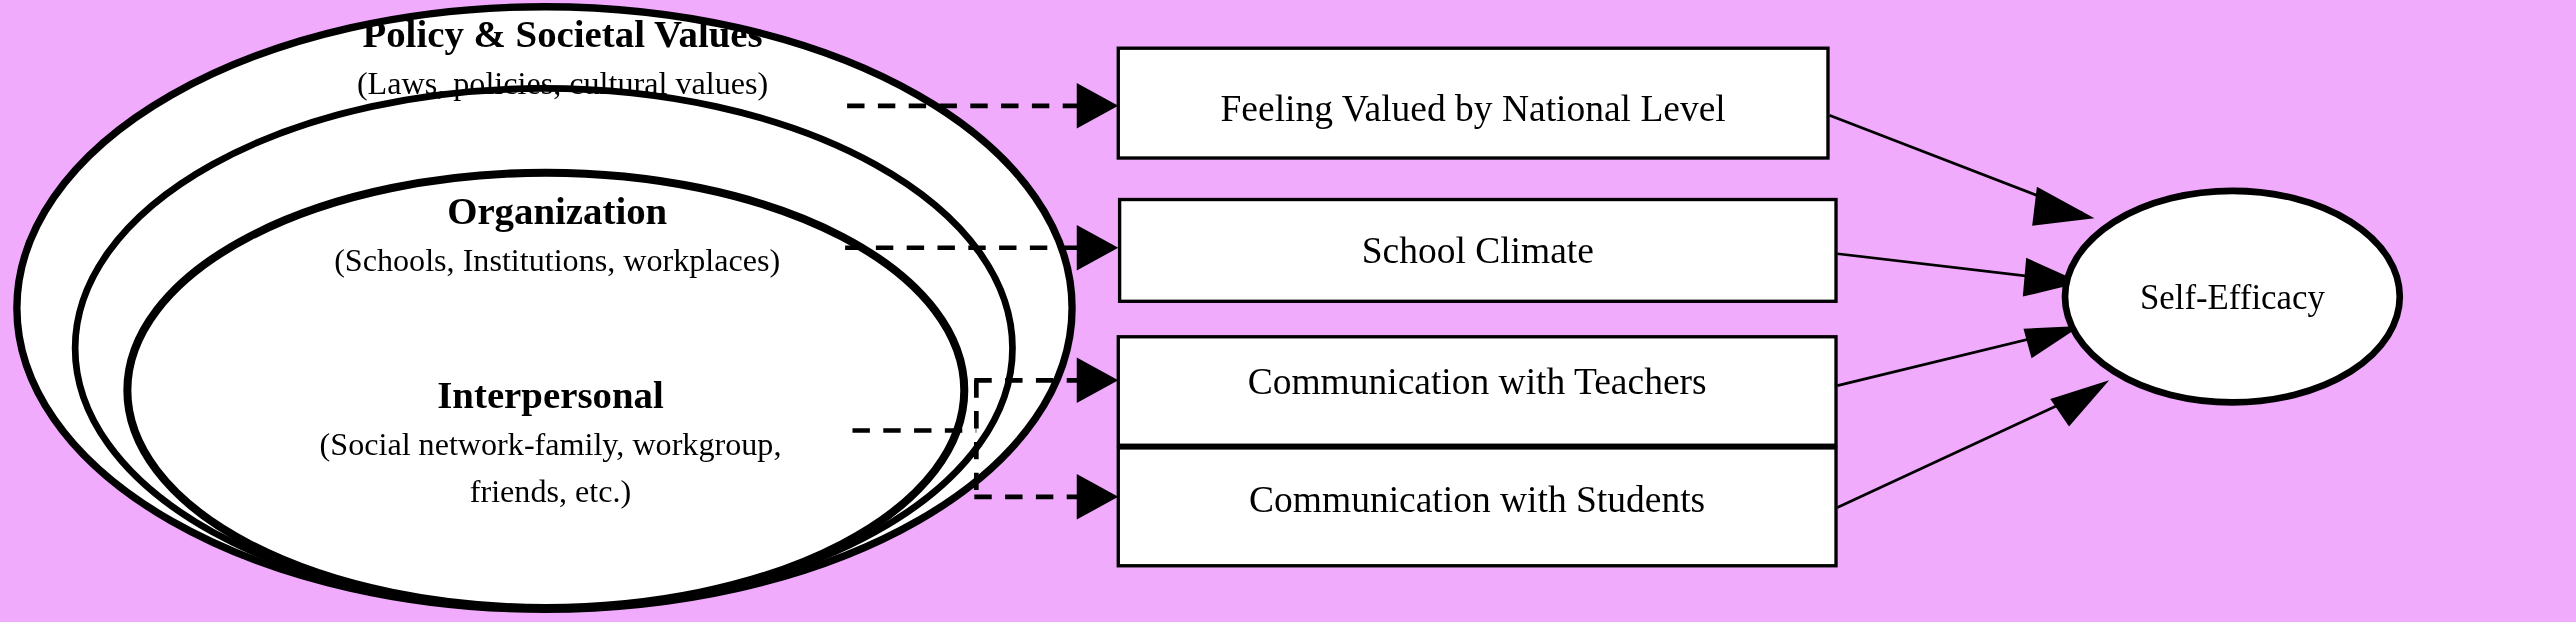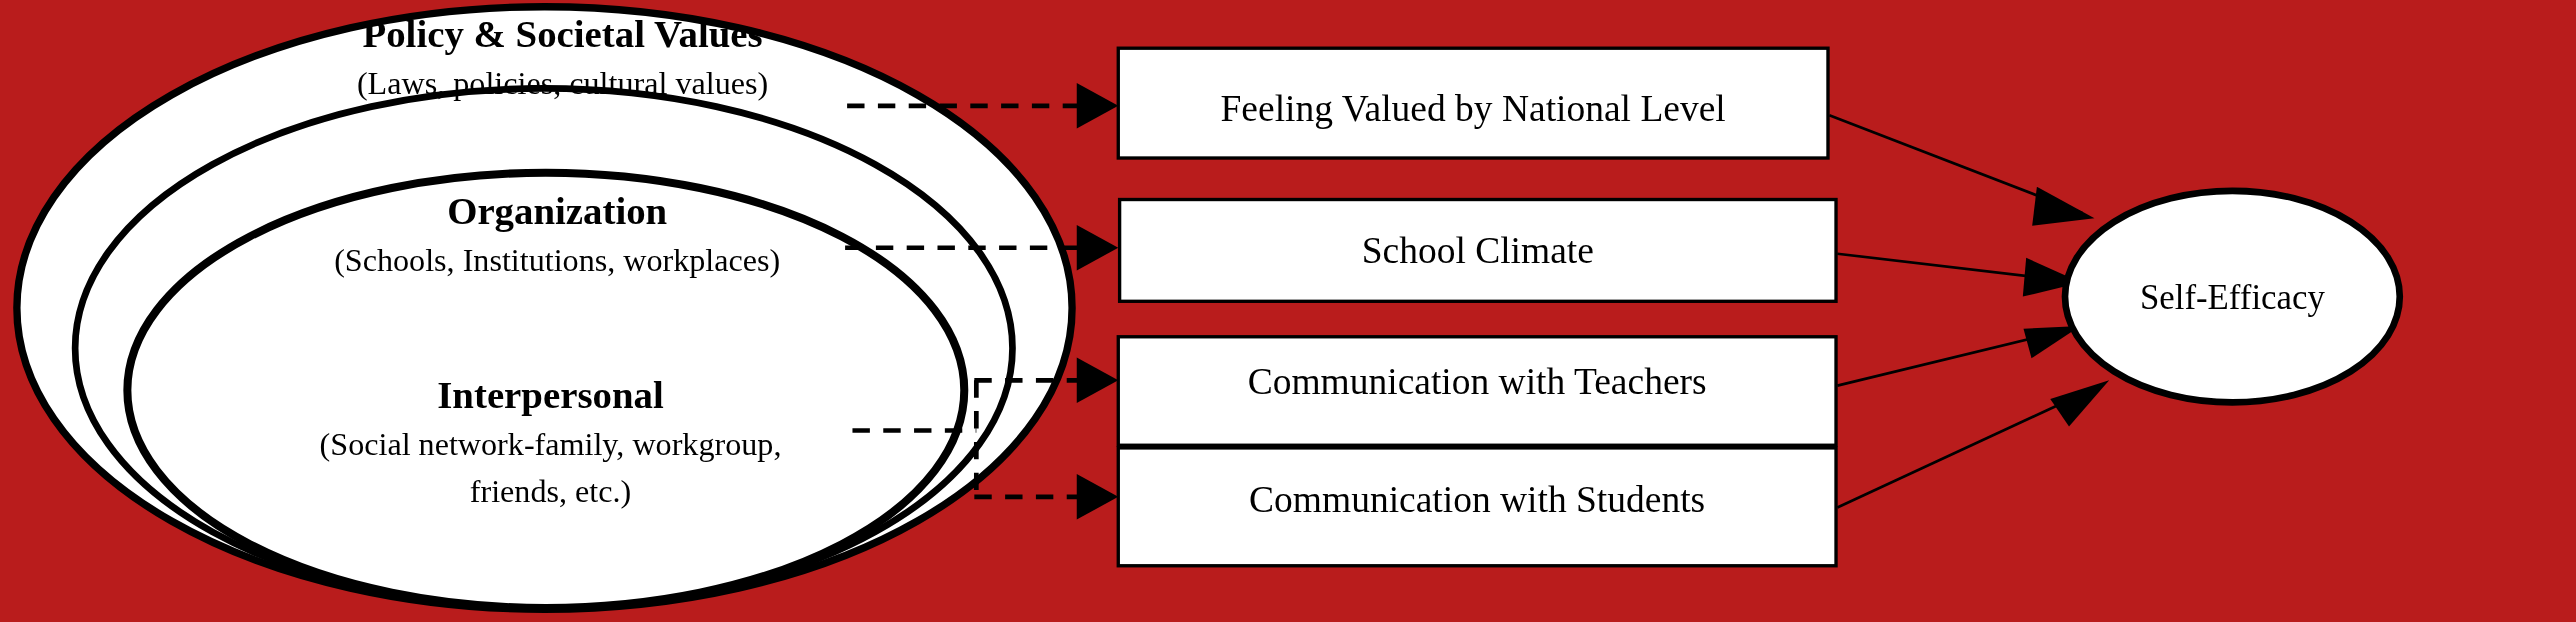--- a/index.html
+++ b/index.html
@@ -7,21 +7,21 @@
     padding: 0;
     background: #ffffff;
   }
   body {
     font-family: "Liberation Serif", "DejaVu Serif", serif;
   }
   #diagram-root {
     position: relative;
     width: 2576px;
     height: 622px;
-    background: #b91c1c;
+    background: #f0abfc;
     overflow: hidden;
   }
   svg#diagram-svg {
     position: absolute;
     top: 0;
     left: 0;
     width: 2576px;
     height: 622px;
     display: block;
   }

